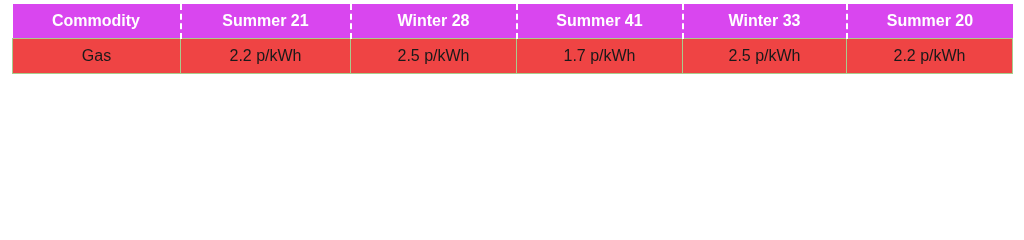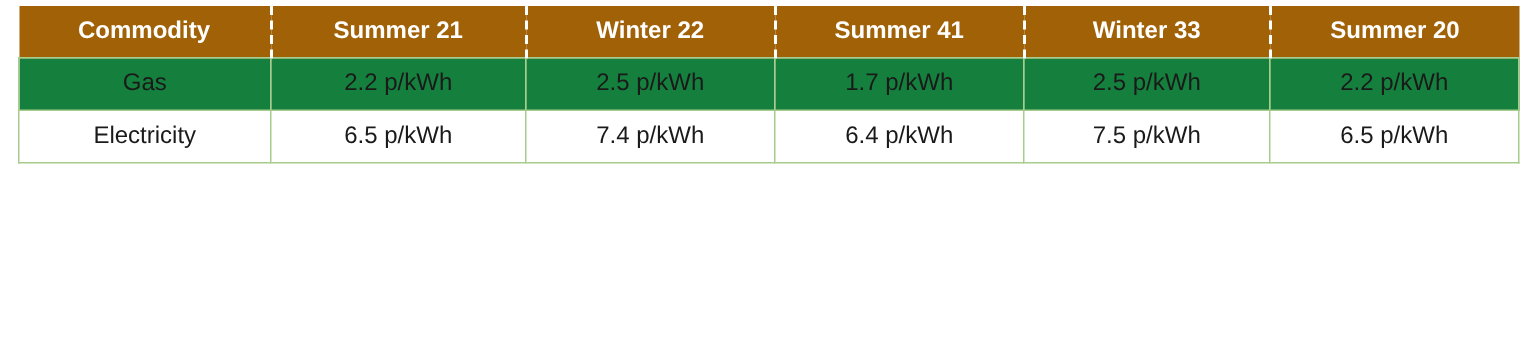--- a/index.html
+++ b/index.html
@@ -26,21 +26,21 @@
     position: absolute;
     left: 12px;
     top: 4px;
     width: 1000px;
     border-collapse: collapse;
     table-layout: fixed;
   }
 
   
   .rate-table thead th {
-    background: #a16207;
+    background: #d946ef;
     color: #ffffff;
     font-size: 16px;
     font-weight: bold;
     text-align: center;
     height: 34px;
     padding: 0 4px;
     border: none;
     border-right: 2px dashed #ffffff;
     vertical-align: middle;
     white-space: nowrap;
@@ -56,21 +56,21 @@
     font-size: 16px;
     font-weight: normal;
     color: #1a1a1a;
     text-align: center;
     vertical-align: middle;
     border: 1px solid #a8cc8c;
     white-space: nowrap;
   }
 
   .rate-table tbody tr.row-shaded td {
-    background: #15803d;
+    background: #ef4444;
   }
   .rate-table tbody tr.row-plain td {
     background: #ffffff;
   }
 </style>
 </head>
 <body>
 
 <div class="sheet">
 
@@ -81,40 +81,32 @@
       <col style="width:166px">
       <col style="width:166px">
       <col style="width:164px">
       <col style="width:166px">
     </colgroup>
 
     <thead>
       <tr>
         <th>Commodity</th>
         <th>Summer 21</th>
-        <th>Winter 22</th>
+        <th>Winter 28</th>
         <th>Summer 41</th>
         <th>Winter 33</th>
         <th>Summer 20</th>
       </tr>
     </thead>
 
     <tbody>
       <tr class="row-shaded">
         <td>Gas</td>
         <td>2.2 p/kWh</td>
         <td>2.5 p/kWh</td>
         <td>1.7 p/kWh</td>
         <td>2.5 p/kWh</td>
         <td>2.2 p/kWh</td>
       </tr>
-      <tr class="row-plain">
-        <td>Electricity</td>
-        <td>6.5 p/kWh</td>
-        <td>7.4 p/kWh</td>
-        <td>6.4 p/kWh</td>
-        <td>7.5 p/kWh</td>
-        <td>6.5 p/kWh</td>
-      </tr>
     </tbody>
   </table>
 
 </div>
 
 </body></html>

